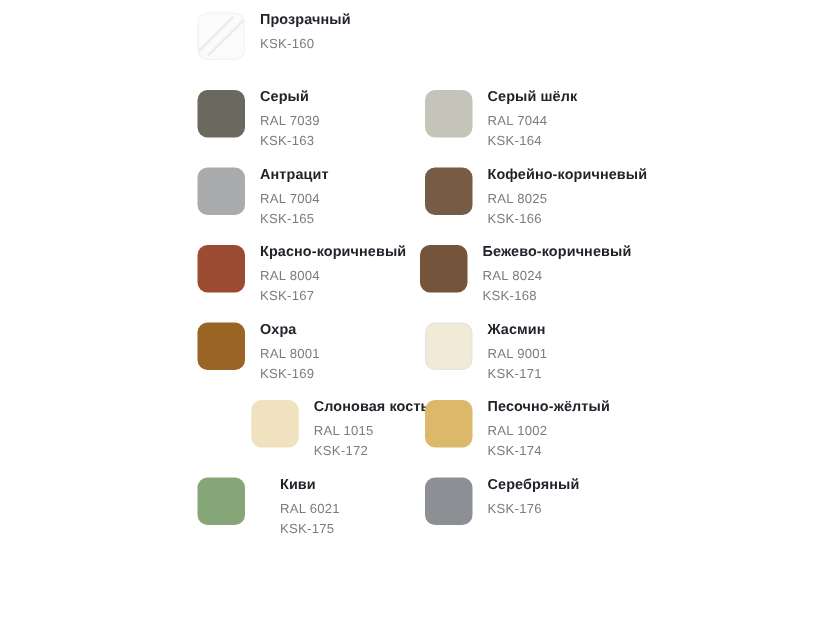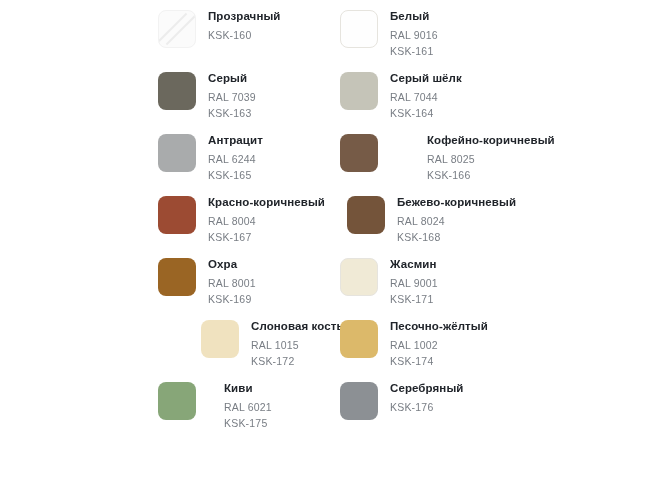--- a/index.html
+++ b/index.html
@@ -90,69 +90,61 @@
     <div class="swatch-item" style="left: 158px; top: 10px;">
       <div class="swatch-chip transparent-chip">
         <span class="stripe s1"></span>
         <span class="stripe s2"></span>
       </div>
       <div class="swatch-text">
         <div class="swatch-name">Прозрачный</div>
         <div class="swatch-code">KSK-160</div>
       </div>
     </div>
-    <div class="swatch-item" style="left: 340px; top: 10px;">
-      <div class="swatch-chip bordered" style="background: rgb(254, 254, 254);"></div>
-      <div class="swatch-text">
-        <div class="swatch-name">Белый</div>
-        <div class="swatch-ral">RAL 9016</div>
-        <div class="swatch-code">KSK-161</div>
-      </div>
-    </div>
     <div class="swatch-item" style="left: 158px; top: 72px;">
       <div class="swatch-chip" style="background: rgb(107, 104, 93);"></div>
       <div class="swatch-text">
         <div class="swatch-name">Серый</div>
         <div class="swatch-ral">RAL 7039</div>
         <div class="swatch-code">KSK-163</div>
       </div>
     </div>
     <div class="swatch-item" style="left: 340px; top: 72px; justify-content: flex-end;">
       <div class="swatch-chip" style="background: rgb(197, 196, 184);"></div>
       <div class="swatch-text">
         <div class="swatch-name">Серый шёлк</div>
         <div class="swatch-ral">RAL 7044</div>
         <div class="swatch-code">KSK-164</div>
       </div>
     </div>
     <div class="swatch-item" style="left: 158px; top: 134px;">
       <div class="swatch-chip" style="background: rgb(169, 171, 172);"></div>
       <div class="swatch-text">
         <div class="swatch-name">Антрацит</div>
-        <div class="swatch-ral">RAL 6244</div>
+        <div class="swatch-ral">RAL 7004</div>
         <div class="swatch-code">KSK-165</div>
       </div>
     </div>
-    <div class="swatch-item" style="left: 340px; top: 134px; gap: 37px;">
+    <div class="swatch-item" style="left: 340px; top: 134px;">
       <div class="swatch-chip" style="background: rgb(118, 91, 71);"></div>
       <div class="swatch-text">
         <div class="swatch-name">Кофейно-коричневый</div>
         <div class="swatch-ral">RAL 8025</div>
         <div class="swatch-code">KSK-166</div>
       </div>
     </div>
     <div class="swatch-item" style="left: 158px; top: 196px;">
       <div class="swatch-chip" style="background: rgb(156, 75, 51);"></div>
       <div class="swatch-text">
         <div class="swatch-name">Красно-коричневый</div>
         <div class="swatch-ral">RAL 8004</div>
         <div class="swatch-code">KSK-167</div>
       </div>
     </div>
-    <div class="swatch-item" style="left: 347px; top: 196px; justify-content: flex-end;">
+    <div class="swatch-item" style="left: 336px; top: 196px; justify-content: flex-end;">
       <div class="swatch-chip" style="background: rgb(116, 84, 58);"></div>
       <div class="swatch-text">
         <div class="swatch-name">Бежево-коричневый</div>
         <div class="swatch-ral">RAL 8024</div>
         <div class="swatch-code">KSK-168</div>
       </div>
     </div>
     <div class="swatch-item" style="left: 158px; top: 258px;">
       <div class="swatch-chip" style="background: rgb(154, 101, 36);"></div>
       <div class="swatch-text">

